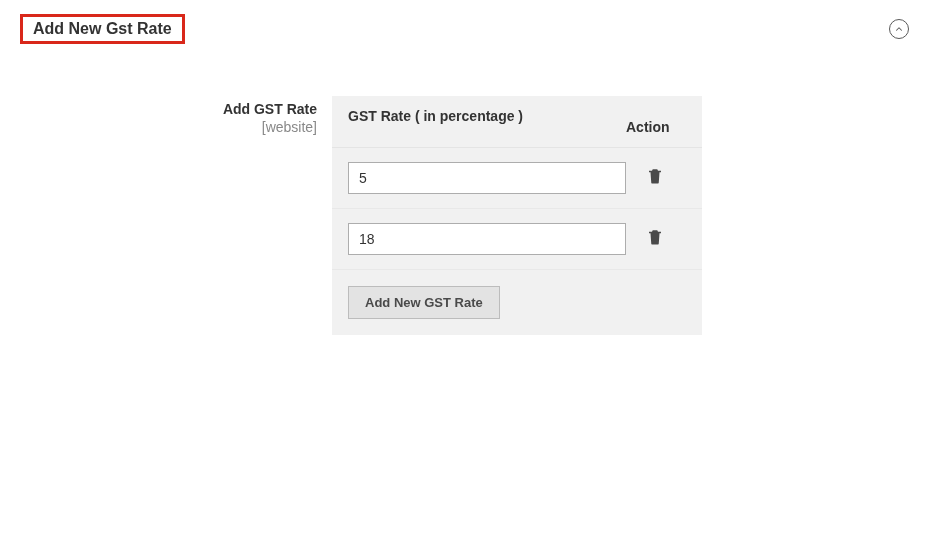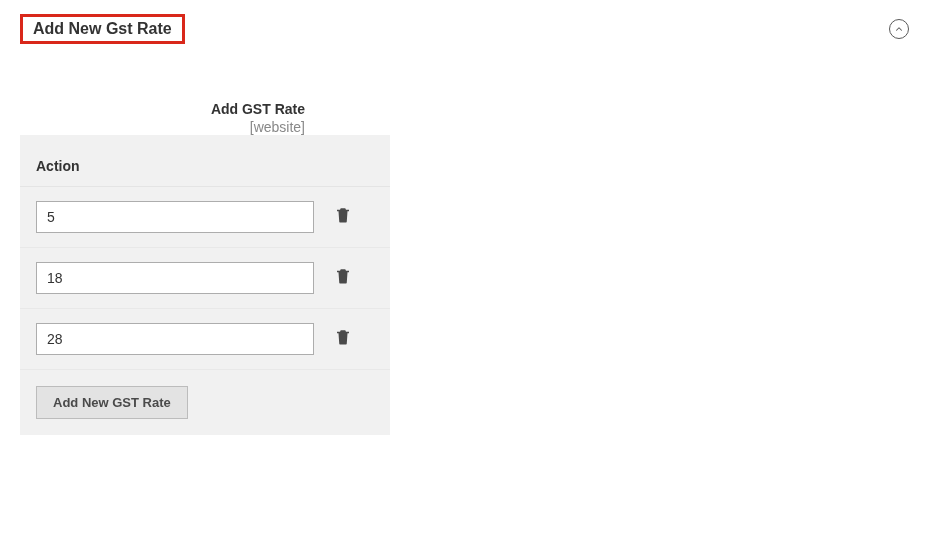--- a/index.html
+++ b/index.html
@@ -39,22 +39,21 @@
       justify-content: center;
       cursor: pointer;
     }
     .collapse-icon-wrap svg {
       width: 10px;
       height: 10px;
     }
     .content-row {
       display: flex;
       padding-top: 38px;
-      padding-left: 20px;
-      flex-direction: column;
+      padding-left: 32px;
     }
     .label-col {
       width: 300px;
       text-align: right;
       padding-right: 15px;
       padding-top: 5px;
     }
     .field-label {
       font-size: 14px;
       font-weight: bold;
@@ -140,20 +139,21 @@
 </div>
 
 <div class="content-row">
   <div class="label-col">
     <div class="field-label">Add GST Rate</div>
     <div class="field-scope">[website]</div>
   </div>
 
   <div class="table-col">
     <div class="table-header">
+      <div class="th-rate">GST Rate ( in percentage )</div>
       <div class="th-action">Action</div>
     </div>
 
     <div class="rate-row">
       <input class="rate-input" value="5" style="">
       <div class="action-cell">
         <svg class="trash-btn" viewBox="0 0 24 24">
           <path fill="#4a4a4a" d="M6 7h12l-1 14a1 1 0 0 1-1 1H8a1 1 0 0 1-1-1L6 7zm3-4h6l1 2h4v2H4V5h4l1-2z"></path>
         </svg>
       </div>
@@ -163,26 +163,18 @@
 
     <div class="rate-row">
       <input class="rate-input" value="18" style="">
       <div class="action-cell">
         <svg class="trash-btn" viewBox="0 0 24 24">
           <path fill="#4a4a4a" d="M6 7h12l-1 14a1 1 0 0 1-1 1H8a1 1 0 0 1-1-1L6 7zm3-4h6l1 2h4v2H4V5h4l1-2z"></path>
         </svg>
       </div>
     </div>
 
-    <div class="rate-row">
-      <input class="rate-input" value="28" style="">
-      <div class="action-cell">
-        <svg class="trash-btn" viewBox="0 0 24 24">
-          <path fill="#4a4a4a" d="M6 7h12l-1 14a1 1 0 0 1-1 1H8a1 1 0 0 1-1-1L6 7zm3-4h6l1 2h4v2H4V5h4l1-2z"></path>
-        </svg>
-      </div>
-    </div>
 
     <div class="footer-row">
       <button class="add-btn">Add New GST Rate</button>
     </div>
   </div>
 </div>
 
 </body></html>

